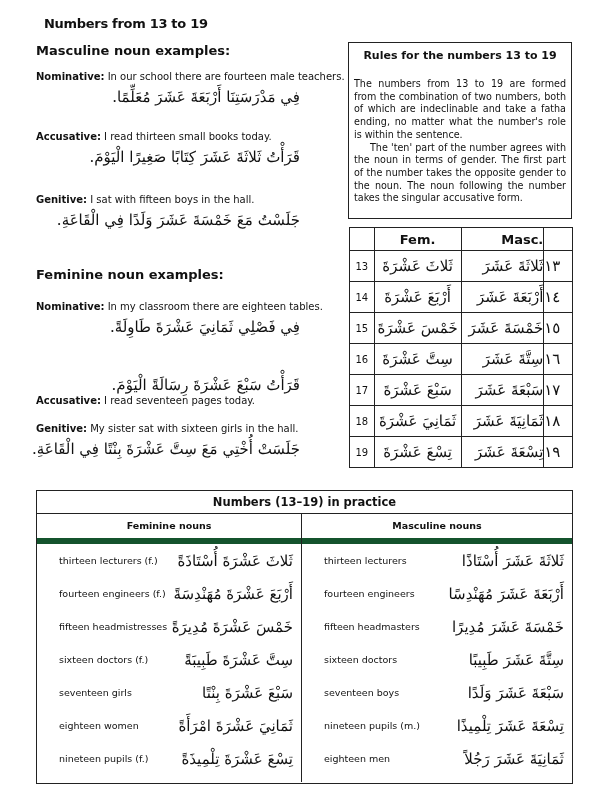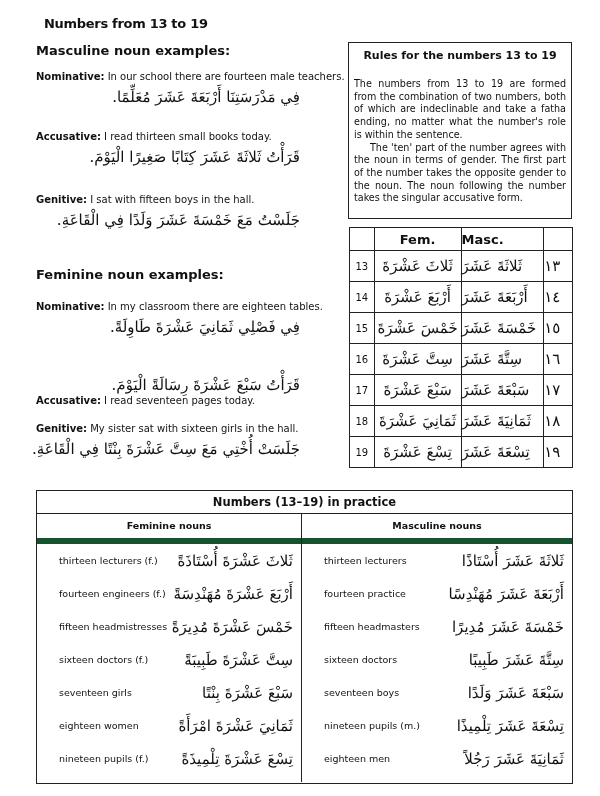--- a/index.html
+++ b/index.html
@@ -18,21 +18,21 @@
   .rules-body { font-size: 9.6px; line-height: 12.7px; padding: 0 5px; margin-top: 16px; text-align: justify; }
   .rules-body p { margin: 0; }
   .rules-body p.indent { text-indent: 16px; }
 
   
   .numtable { left: 349px; top: 227px; width: 224px; border-collapse: collapse; font-size: 10px; }
   .numtable td, .numtable th { border: 1.3px solid #222; padding: 0; height: 30px; }
   .numtable th { height: 22px; font-weight: bold; font-size: 13px; }
   .numtable .c-num { width: 24px; text-align: center; }
   .numtable .c-fem { width: 86px; text-align: center; }
-  .numtable .c-masc { width: 82px; text-align: left; }
+  .numtable .c-masc { width: 82px; text-align: right; }
   .numtable .c-ar { width: 28px; text-align: left; font-family: "DejaVu Serif", serif; font-size: 15px; }
 
   
   .practice { left: 36px; top: 490px; width: 537px; height: 294px; border: 1.5px solid #222; box-sizing: border-box; }
   .practice-title { height: 22px; border-bottom: 1.3px solid #222; text-align: center; font-weight: bold; font-size: 11.5px; line-height: 22px; }
   .practice-cols { display: flex; height: 268px; }
   .pcol { flex: 1; position: relative; }
   .pcol.left { border-right: 1.3px solid #222; width: 264px; flex: none; }
   .pcol-head { height: 24px; border-bottom: 6px solid #14532d; text-align: center; font-weight: bold; font-size: 9.5px; line-height: 24px; }
   .prow { height: 33px; display: flex; align-items: center; justify-content: space-between; padding: 0 8px 0 10px; }
@@ -166,21 +166,21 @@
         </div>
     </div>
     <div class="pcol">
       <div class="pcol-head">Masculine nouns</div>
       <div id="masc-rows">
           <div class="prow">
             <span class="en">thirteen lecturers</span>
             <span class="ar">ثَلاثَةَ عَشَرَ أُسْتَاذًا</span>
           </div>
           <div class="prow">
-            <span class="en">fourteen practice</span>
+            <span class="en">fourteen engineers</span>
             <span class="ar">أَرْبَعَةَ عَشَرَ مُهَنْدِسًا</span>
           </div>
           <div class="prow">
             <span class="en">fifteen headmasters</span>
             <span class="ar">خَمْسَةَ عَشَرَ مُدِيرًا</span>
           </div>
           <div class="prow">
             <span class="en">sixteen doctors</span>
             <span class="ar">سِتَّةَ عَشَرَ طَبِيبًا</span>
           </div>

